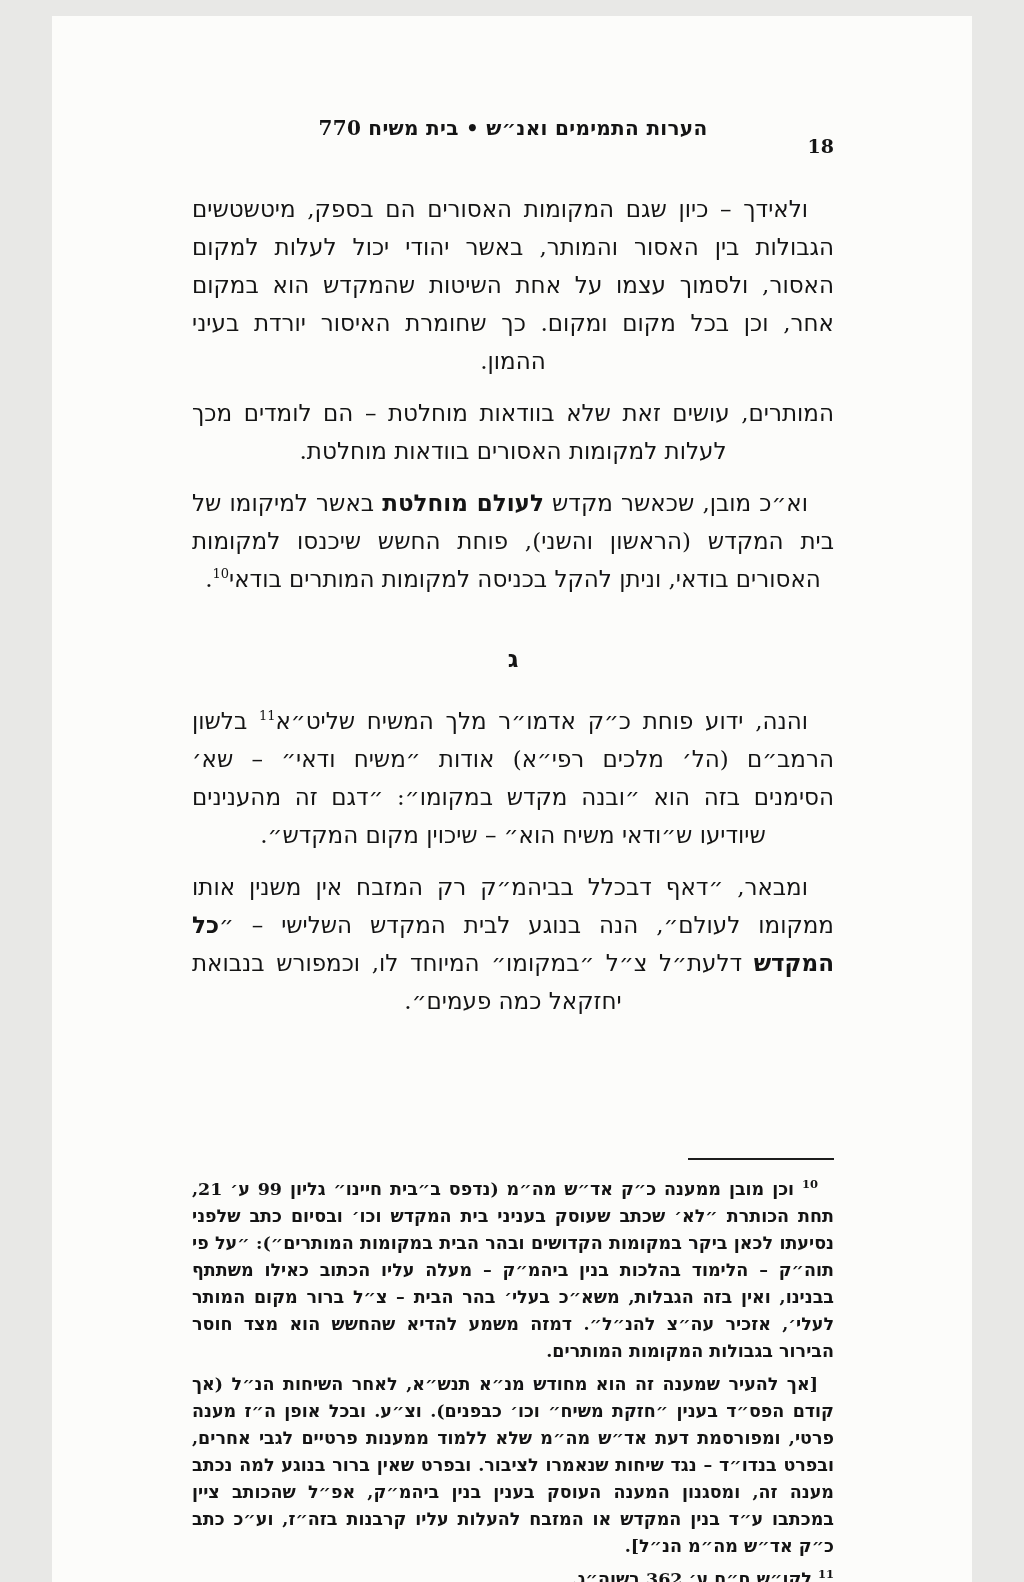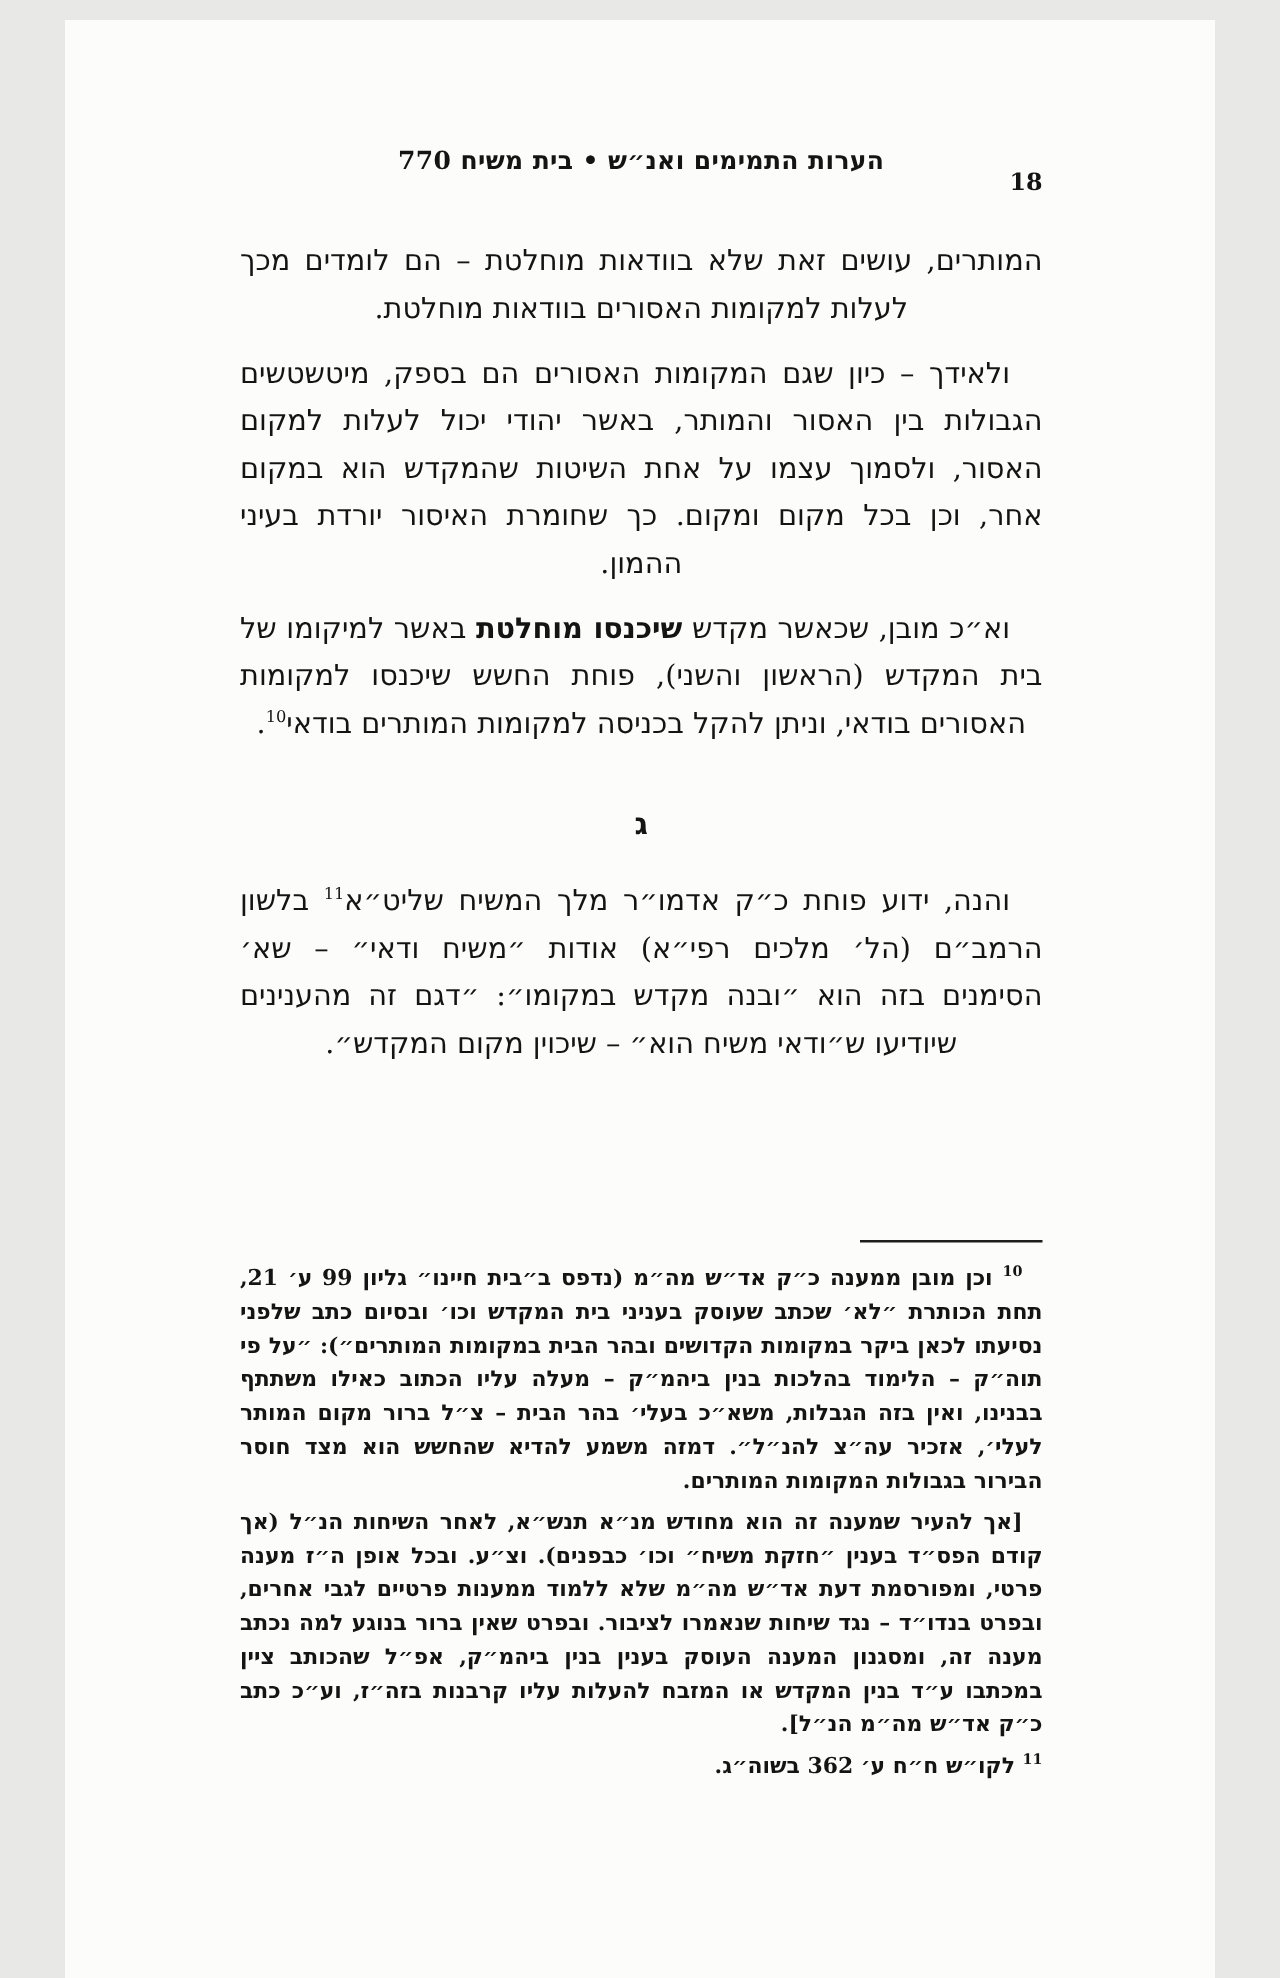--- a/index.html
+++ b/index.html
@@ -101,30 +101,31 @@
 
 <div class="page">
 
   <div class="running-header">
     <span class="header-title">הערות התמימים ואנ״ש • בית משיח 770</span>
     <span class="page-number">18</span>
   </div>
 
   <div class="body-text">
 
+    <p class="para">ולאידך – כיון שגם המקומות האסורים הם בספק, מיטשטשים הגבולות בין האסור והמותר, באשר יהודי יכול לעלות למקום האסור, ולסמוך עצמו על אחת השיטות שהמקדש הוא במקום אחר, וכן בכל מקום ומקום. כך שחומרת האיסור יורדת בעיני ההמון.</p>
+
     <p class="para no-indent">המותרים, עושים זאת שלא בוודאות מוחלטת – הם לומדים מכך לעלות למקומות האסורים בוודאות מוחלטת.</p>
 
-    <p class="para">ולאידך – כיון שגם המקומות האסורים הם בספק, מיטשטשים הגבולות בין האסור והמותר, באשר יהודי יכול לעלות למקום האסור, ולסמוך עצמו על אחת השיטות שהמקדש הוא במקום אחר, וכן בכל מקום ומקום. כך שחומרת האיסור יורדת בעיני ההמון.</p>
-
-    <p class="para"><span>וא״כ מובן, שכאשר מקדש </span><span class="bold-run">שיכנסו מוחלטת</span><span> באשר למיקומו של בית המקדש (הראשון והשני), פוחת החשש שיכנסו למקומות האסורים בודאי, וניתן להקל בכניסה למקומות המותרים בודאי</span><sup class="fn-ref">10</sup><span>.</span></p>
+    <p class="para"><span>וא״כ מובן, שכאשר מקדש </span><span class="bold-run">לעולם מוחלטת</span><span> באשר למיקומו של בית המקדש (הראשון והשני), פוחת החשש שיכנסו למקומות האסורים בודאי, וניתן להקל בכניסה למקומות המותרים בודאי</span><sup class="fn-ref">10</sup><span>.</span></p>
 
     <h2 class="section-heading">ג</h2>
 
     <p class="para"><span>והנה, ידוע פוחת כ״ק אדמו״ר מלך המשיח שליט״א</span><sup class="fn-ref">11</sup><span> בלשון הרמב״ם (הל׳ מלכים רפי״א) אודות ״משיח ודאי״ – שא׳ הסימנים בזה הוא ״ובנה מקדש במקומו״: ״דגם זה מהענינים שיודיעו ש״ודאי משיח הוא״ – שיכוין מקום המקדש״.</span></p>
 
+    <p class="para"><span>ומבאר, ״דאף דבכלל בביהמ״ק רק המזבח אין משנין אותו ממקומו לעולם״, הנה בנוגע לבית המקדש השלישי – ״</span><span class="bold-run">כל המקדש</span><span> דלעת״ל צ״ל ״במקומו״ המיוחד לו, וכמפורש בנבואת יחזקאל כמה פעמים״.</span></p>
 
   </div>
 
   <div class="footnotes">
 
     <div class="fn-separator"></div>
 
     <p class="fn-para"><sup class="fn-marker">10</sup><span> וכן מובן ממענה כ״ק אד״ש מה״מ (נדפס ב״בית חיינו״ גליון 99 ע׳ 21, תחת הכותרת ״לא׳ שכתב שעוסק בעניני בית המקדש וכו׳ ובסיום כתב שלפני נסיעתו לכאן ביקר במקומות הקדושים ובהר הבית במקומות המותרים״): ״על פי תוה״ק – הלימוד בהלכות בנין ביהמ״ק – מעלה עליו הכתוב כאילו משתתף בבנינו, ואין בזה הגבלות, משא״כ בעלי׳ בהר הבית – צ״ל ברור מקום המותר לעלי׳, אזכיר עה״צ להנ״ל״. דמזה משמע להדיא שהחשש הוא מצד חוסר הבירור בגבולות המקומות המותרים.</span></p>
 
     <p class="fn-para">[אך להעיר שמענה זה הוא מחודש מנ״א תנש״א, לאחר השיחות הנ״ל (אך קודם הפס״ד בענין ״חזקת משיח״ וכו׳ כבפנים). וצ״ע. ובכל אופן ה״ז מענה פרטי, ומפורסמת דעת אד״ש מה״מ שלא ללמוד ממענות פרטיים לגבי אחרים, ובפרט בנדו״ד – נגד שיחות שנאמרו לציבור. ובפרט שאין ברור בנוגע למה נכתב מענה זה, ומסגנון המענה העוסק בענין בנין ביהמ״ק, אפ״ל שהכותב ציין במכתבו ע״ד בנין המקדש או המזבח להעלות עליו קרבנות בזה״ז, וע״כ כתב כ״ק אד״ש מה״מ הנ״ל].</p>

